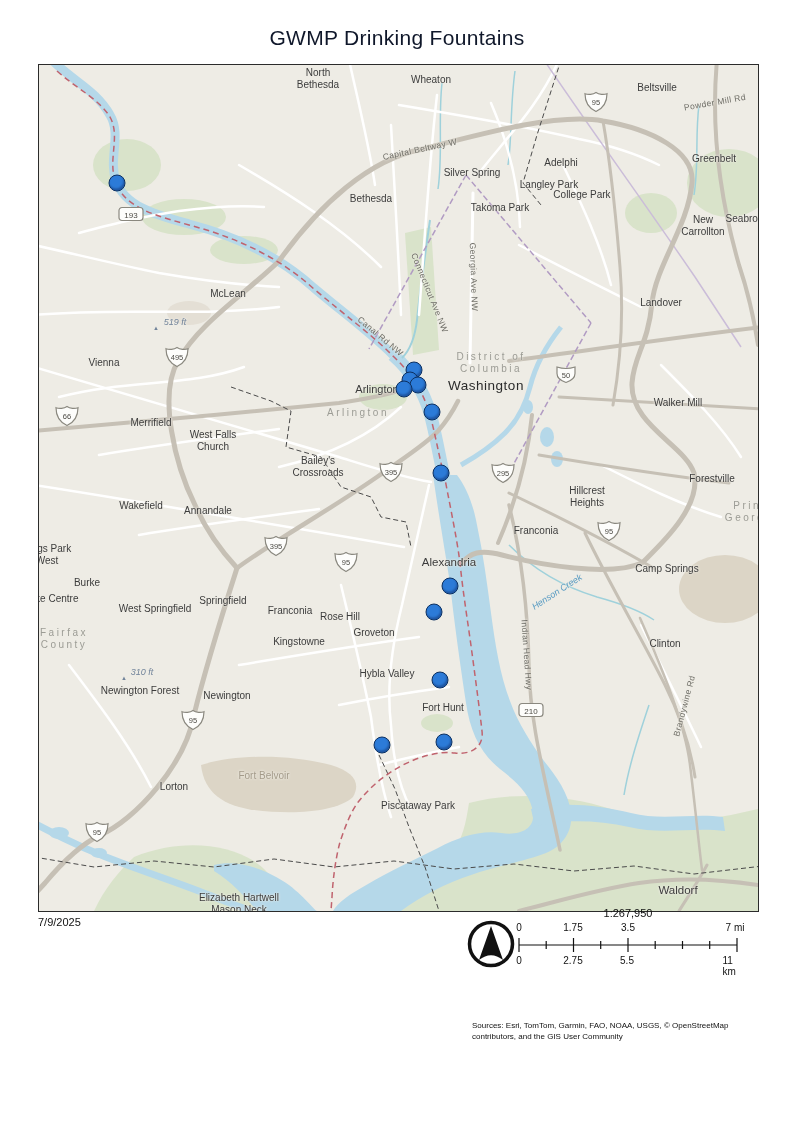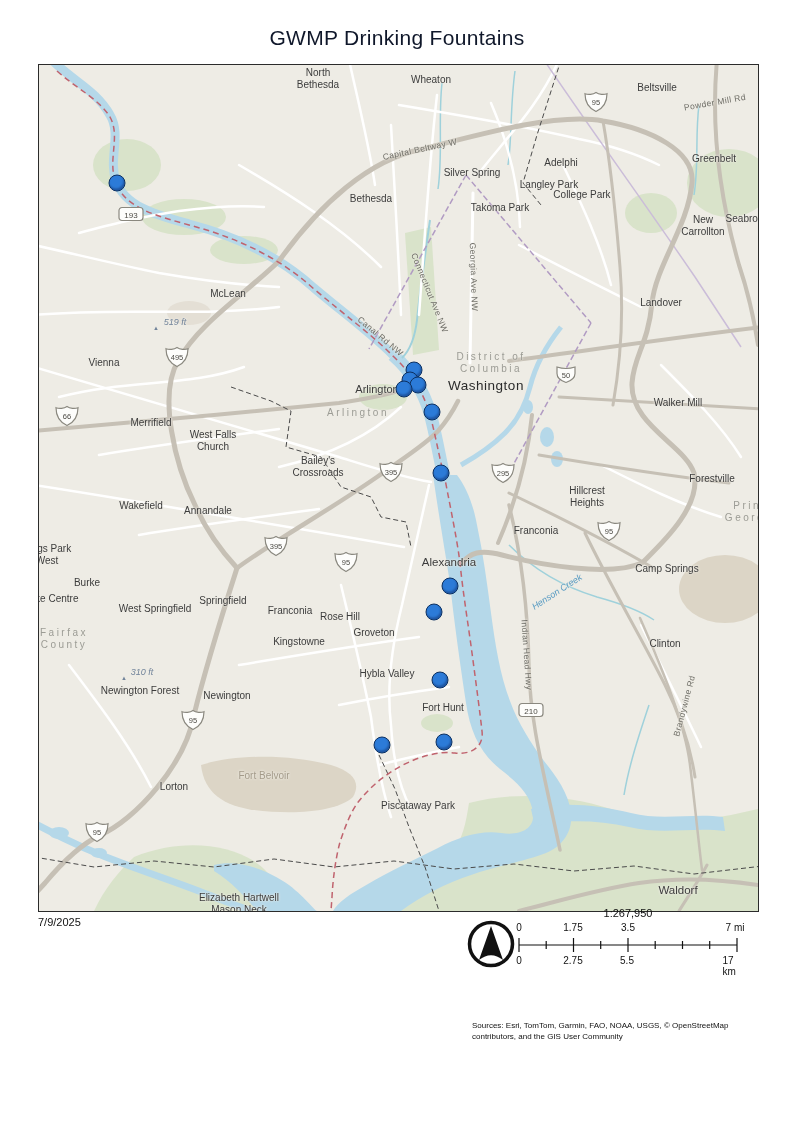--- a/index.html
+++ b/index.html
@@ -327,16 +327,16 @@
       <line x1="32.2" y1="8" x2="32.2" y2="12"></line>
         <line x1="86.7" y1="8" x2="86.7" y2="12"></line>
       <line x1="141.2" y1="8" x2="141.2" y2="12"></line>
         <line x1="168.5" y1="8" x2="168.5" y2="12"></line>
         <line x1="195.7" y1="8" x2="195.7" y2="12"></line>
     </g>
   </svg>
   <span class="lab" style="left:5px;top:33px;">0</span>
   <span class="lab" style="left:59px;top:33px;">2.75</span>
   <span class="lab" style="left:113px;top:33px;">5.5</span>
-  <span class="lab" style="left:219px;top:33px;">17 km</span>
+  <span class="lab" style="left:219px;top:33px;">11 km</span>
 </div>
 
 <div class="sources">Sources: Esri, TomTom, Garmin, FAO, NOAA, USGS, © OpenStreetMap contributors, and the GIS User Community</div>
 
 </body></html>

